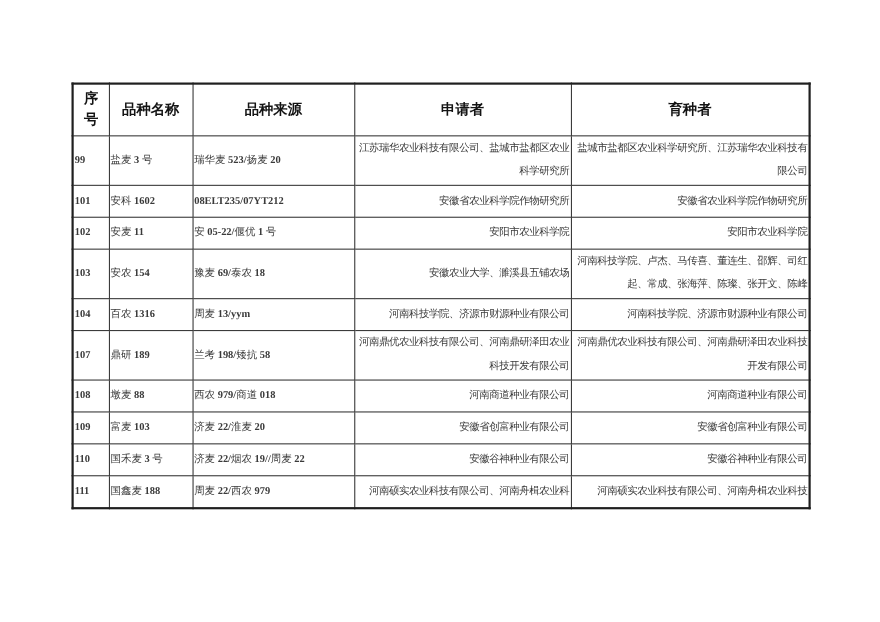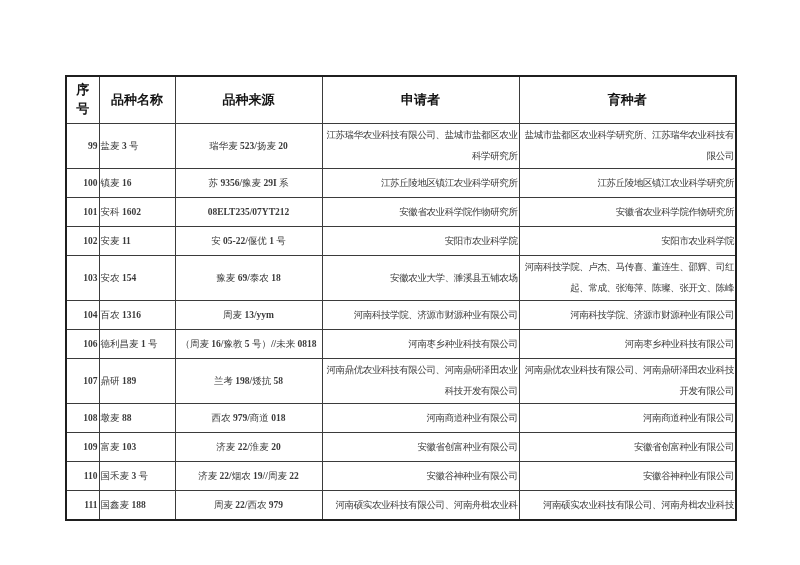--- a/index.html
+++ b/index.html
@@ -49,25 +49,25 @@
   th.h-no { white-space: pre-line; }
 
   table.variety-table td {
     height: 26px;
     font-size: 9.5px;
     color: #3a3a3a;
     line-height: 21px;
     padding: 1px 1px;
   }
   td.col-no {
-    text-align: right;
+    text-align: left;
     font-size: 10.5px;
   }
   td.col-name   { }
-  td.col-source { text-align: center; white-space: nowrap; }
+  td.col-source { white-space: nowrap; }
   td.col-applicant,
   td.col-breeder {
     text-align: right;
     padding-left: 5px;
     padding-right: 1px;
     letter-spacing: -0.4px;
   }
   td b, td .num {
     font-weight: bold;
     letter-spacing: 0;
@@ -97,27 +97,20 @@
     </thead>
     <tbody>
         <tr>
           <td class="col-no"><b>99</b></td>
           <td class="col-name">盐麦 <b>3</b> 号</td>
           <td class="col-source">瑞华麦 <b>523/</b>扬麦 <b>20</b></td>
           <td class="col-applicant">江苏瑞华农业科技有限公司、盐城市盐都区农业科学研究所</td>
           <td class="col-breeder">盐城市盐都区农业科学研究所、江苏瑞华农业科技有限公司</td>
         </tr>
         <tr>
-          <td class="col-no"><b>100</b></td>
-          <td class="col-name">镇麦 <b>16</b></td>
-          <td class="col-source">苏 <b>9356/</b>豫麦 <b>29I</b> 系</td>
-          <td class="col-applicant">江苏丘陵地区镇江农业科学研究所</td>
-          <td class="col-breeder">江苏丘陵地区镇江农业科学研究所</td>
-        </tr>
-        <tr>
           <td class="col-no"><b>101</b></td>
           <td class="col-name">安科 <b>1602</b></td>
           <td class="col-source"><b>08ELT235/07YT212</b></td>
           <td class="col-applicant">安徽省农业科学院作物研究所</td>
           <td class="col-breeder">安徽省农业科学院作物研究所</td>
         </tr>
         <tr>
           <td class="col-no"><b>102</b></td>
           <td class="col-name">安麦 <b>11</b></td>
           <td class="col-source">安 <b>05-22/</b>偃优 <b>1</b> 号</td>
@@ -130,27 +123,20 @@
           <td class="col-source">豫麦 <b>69/</b>泰农 <b>18</b></td>
           <td class="col-applicant">安徽农业大学、濉溪县五铺农场</td>
           <td class="col-breeder">河南科技学院、卢杰、马传喜、董连生、邵辉、司红起、常成、张海萍、陈璨、张开文、陈峰</td>
         </tr>
         <tr>
           <td class="col-no"><b>104</b></td>
           <td class="col-name">百农 <b>1316</b></td>
           <td class="col-source">周麦 <b>13/yym</b></td>
           <td class="col-applicant">河南科技学院、济源市财源种业有限公司</td>
           <td class="col-breeder">河南科技学院、济源市财源种业有限公司</td>
-        </tr>
-        <tr>
-          <td class="col-no"><b>106</b></td>
-          <td class="col-name">德利昌麦 <b>1</b> 号</td>
-          <td class="col-source">（周麦 <b>16/</b>豫教 <b>5</b> 号）<b>//</b>未来 <b>0818</b></td>
-          <td class="col-applicant">河南枣乡种业科技有限公司</td>
-          <td class="col-breeder">河南枣乡种业科技有限公司</td>
         </tr>
         <tr>
           <td class="col-no"><b>107</b></td>
           <td class="col-name">鼎研 <b>189</b></td>
           <td class="col-source">兰考 <b>198/</b>矮抗 <b>58</b></td>
           <td class="col-applicant">河南鼎优农业科技有限公司、河南鼎研泽田农业科技开发有限公司</td>
           <td class="col-breeder">河南鼎优农业科技有限公司、河南鼎研泽田农业科技开发有限公司</td>
         </tr>
         <tr>
           <td class="col-no"><b>108</b></td>

